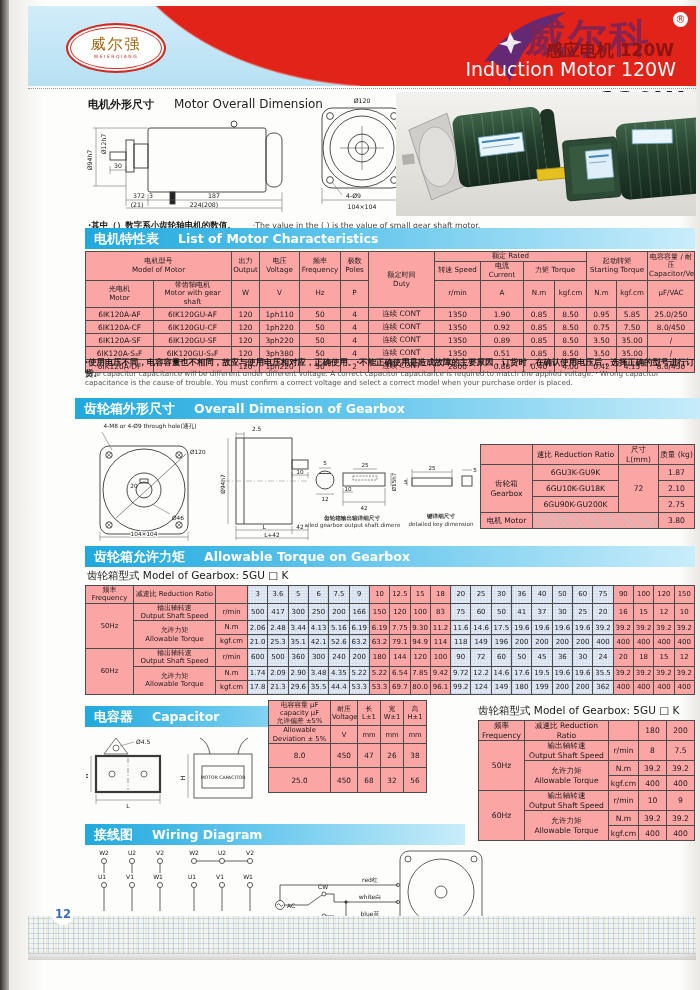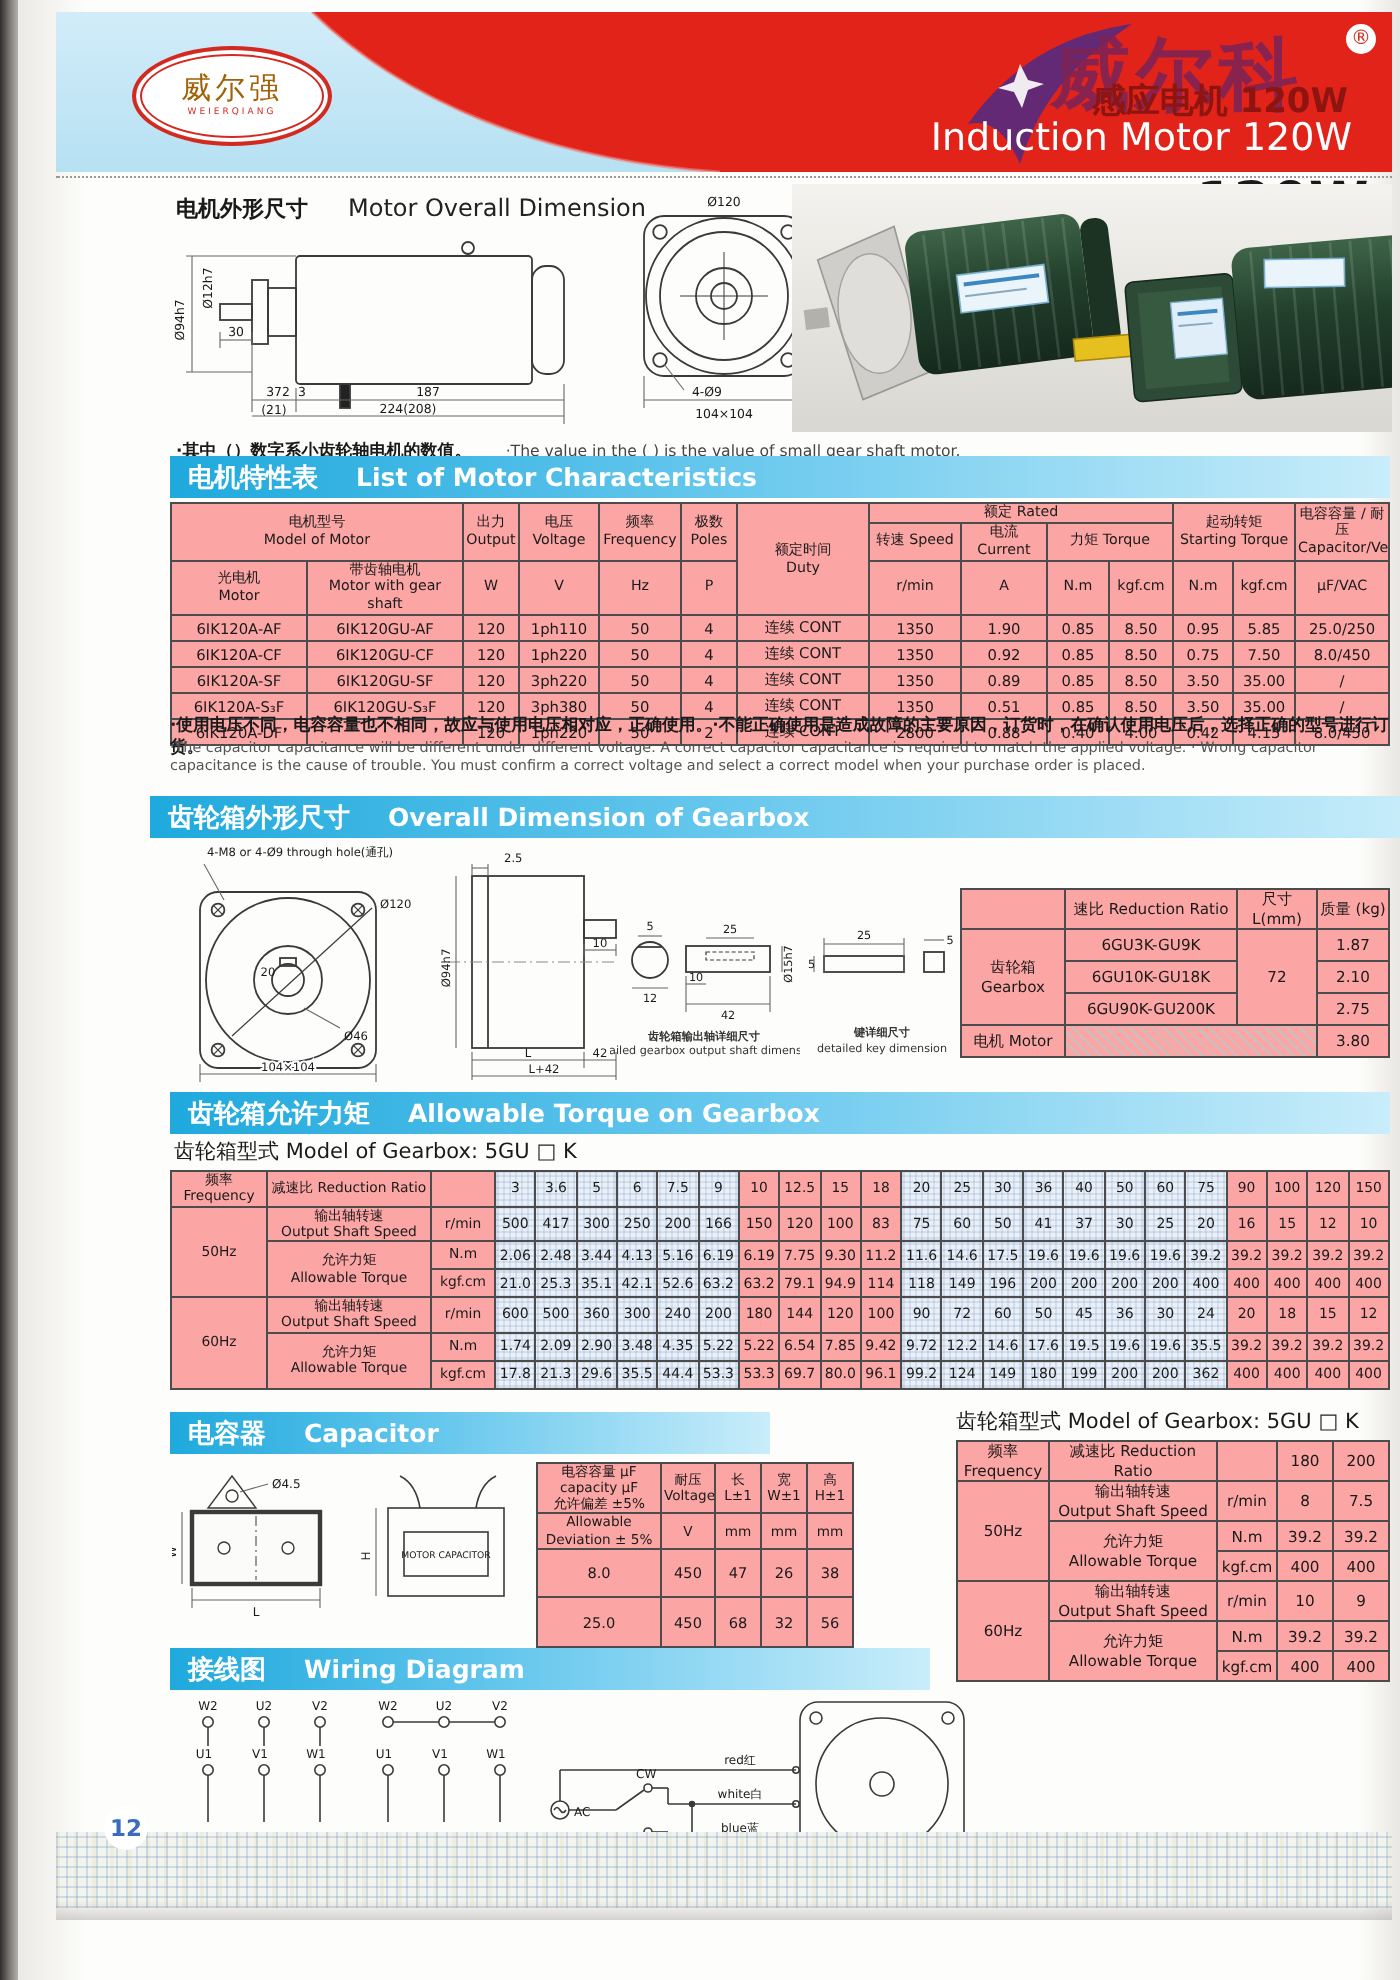--- a/index.html
+++ b/index.html
@@ -45,21 +45,21 @@
   #char-note-cn{position:absolute;left:85px;top:357px;width:612px;font-size:8.4px;font-weight:bold}
   #char-note-en{position:absolute;left:85px;top:369px;width:612px;font-size:7.2px;color:#555;line-height:1.3}
   #torque-subtitle,#gb2-title{position:absolute;font-size:10.5px;font-weight:normal}
   #torque-table{position:absolute;left:85px;top:585px;width:610px;font-size:7px}
   #torque-table th{font-size:6.9px;line-height:1.2}
   #torque-table tr{height:14px}
   #gb-table{position:absolute;left:480px;top:444px;width:215px;font-size:7.6px}
   #gb-table tr{height:16px}
   #gb2-table{position:absolute;left:478px;top:720px;width:217px;font-size:7.6px}
   #gb2-table tr{height:15px}
-  #cap-table{position:absolute;left:268px;top:731px;width:156px;font-size:7.3px}
+  #cap-table{position:absolute;left:268px;top:700px;width:156px;font-size:7.3px}
   #cap-table th{font-size:6.8px;line-height:1.2}
   svg text{font-family:"DejaVu Sans","Liberation Sans",sans-serif}
   .cap-small{font-size:5.6px;fill:#333}
   
   #band{position:absolute;left:28px;top:916px;width:668px;height:38px;background-color:#f2f4ee;background-image:repeating-linear-gradient(0deg,rgba(120,150,200,.28) 0 1px,transparent 1px 5px),repeating-linear-gradient(90deg,rgba(120,150,200,.28) 0 1px,transparent 1px 5px),repeating-linear-gradient(90deg,rgba(205,190,120,.12) 0 2px,transparent 2px 9px)}
   #pagenum{position:absolute;left:52px;top:903px;width:22px;height:22px;background:#fff;border-radius:50%;color:#3a6bbf;font-size:11.5px;font-weight:bold;text-align:center;line-height:22px}
   #bottom-shade{position:absolute;left:28px;top:950px;width:668px;height:10px;background:linear-gradient(180deg,rgba(190,188,182,.0),rgba(160,158,152,.45))}
 </style>
 </head>
 <body>

